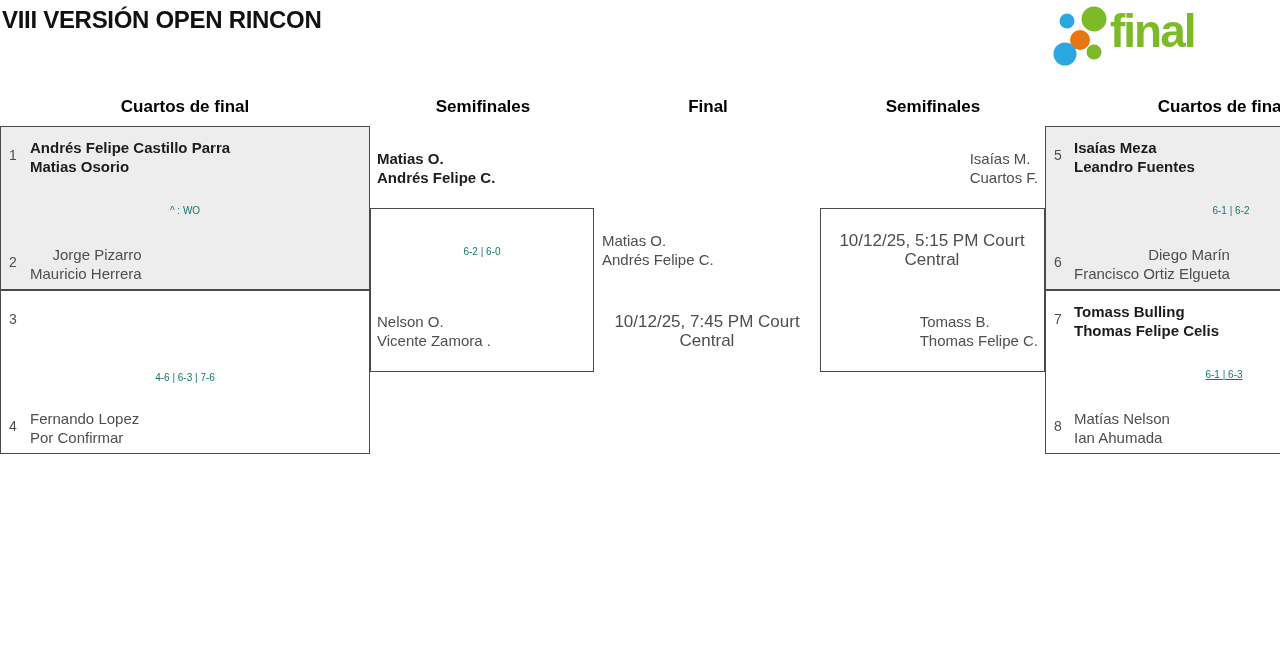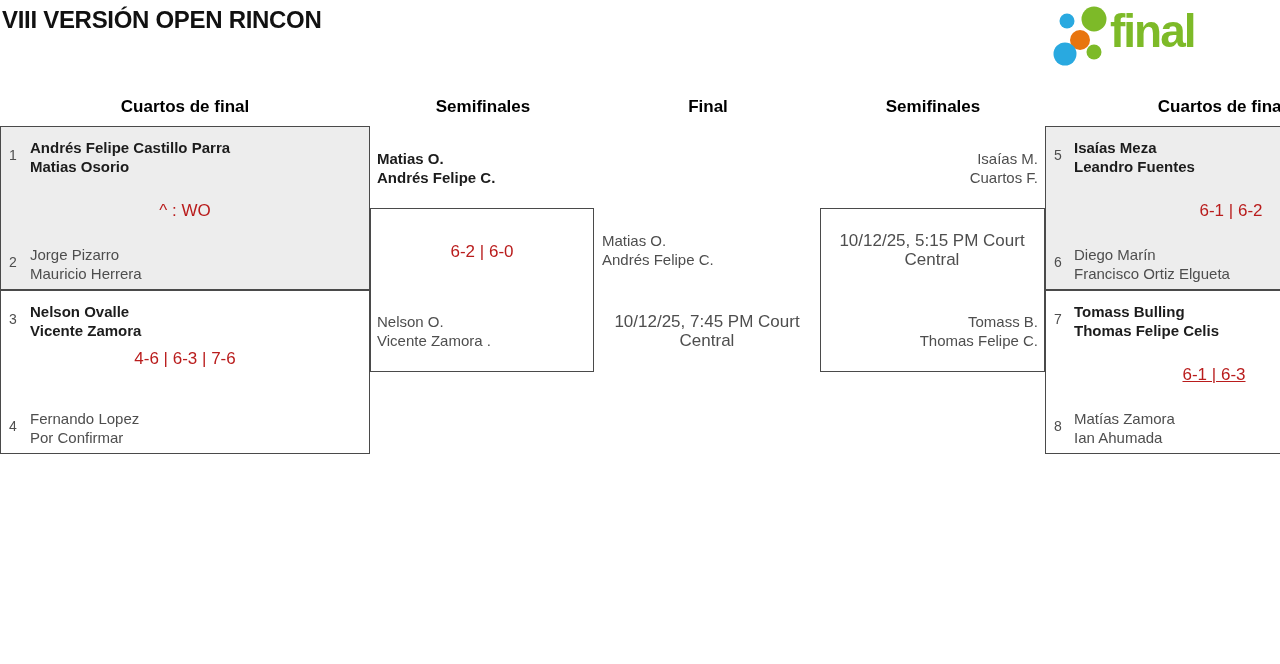--- a/index.html
+++ b/index.html
@@ -14,23 +14,23 @@
   .logo-dots{position:absolute;left:0;top:4px;}
   .logo-word{position:absolute;left:64px;top:0;font-size:46px;line-height:58px;font-weight:bold;letter-spacing:-2px;color:#7DBA28;}
   
   .round-header{top:97px;transform:translateX(-50%);font-size:17px;font-weight:bold;color:#000;white-space:nowrap;}
   
   .box{position:absolute;box-sizing:border-box;border:1px solid #4a4a4a;background:#fff;}
   .box.shaded{background:#ededed;}
   
   .team{position:absolute;font-size:15px;line-height:19px;color:#4e4e4e;white-space:nowrap;}
   .team.winner{font-weight:bold;color:#1c1c1c;}
-  .team.right{text-align:right;}
+  .team.right{}
   .seed{position:absolute;font-size:14px;line-height:16px;color:#4e4e4e;}
-  .score{position:absolute;transform:translateX(-50%);font-size:17px;line-height:19px;color:#b91c1c;white-space:nowrap;}
+  .score{position:absolute;transform:translateX(-50%);font-size:10px;line-height:19px;color:#0f766e;white-space:nowrap;}
   .schedule{position:absolute;transform:translateX(-50%);width:200px;text-align:center;font-size:17px;line-height:19px;color:#4e4e4e;}
 </style>
 </head>
 <body>
 
 <div id="stage">
 
   <div class="abs page-title">
     <div>VIII VERSIÓN OPEN RINCON</div>
   </div>
@@ -53,33 +53,29 @@
   <div class="abs round-header" style="left:1222px;">Cuartos de final</div>
 
   <div class="box shaded" style="left:0;top:126px;width:370px;height:164px;">
     <div class="seed" style="left:8px;top:20px;">1</div>
     <div class="team winner" style="left:29px;top:11px;">
       <div>Andrés Felipe Castillo Parra</div>
       <div>Matias Osorio</div>
     </div>
     <div class="score" style="left:184px;top:74px;">^ : WO</div>
     <div class="seed" style="left:8px;top:127px;">2</div>
-    <div class="team" style="left:29px;top:118px;">
+    <div class="team" style="left:29px;top:118px;text-align:right;">
       <div>Jorge Pizarro</div>
       <div>Mauricio Herrera</div>
     </div>
   </div>
 
   <div class="box" style="left:0;top:290px;width:370px;height:164px;">
     <div class="seed" style="left:8px;top:20px;">3</div>
-    <div class="team winner" style="left:29px;top:11px;">
-      <div>Nelson Ovalle</div>
-      <div>Vicente Zamora</div>
-    </div>
-    <div class="score" style="left:184px;top:58px;">4-6 | 6-3 | 7-6</div>
+    <div class="score" style="left:184px;top:77px;">4-6 | 6-3 | 7-6</div>
     <div class="seed" style="left:8px;top:127px;">4</div>
     <div class="team" style="left:29px;top:118px;">
       <div>Fernando Lopez</div>
       <div>Por Confirmar</div>
     </div>
   </div>
 
   <div class="abs" style="left:370px;top:140px;width:224px;height:232px;">
     <div class="team winner" style="left:7px;top:9px;">
       <div>Matias O.</div>
@@ -115,33 +111,33 @@
   </div>
 
   <div class="box shaded" style="left:1045px;top:126px;width:370px;height:164px;">
     <div class="seed" style="left:8px;top:20px;">5</div>
     <div class="team winner" style="left:28px;top:11px;">
       <div>Isaías Meza</div>
       <div>Leandro Fuentes</div>
     </div>
     <div class="score" style="left:185px;top:74px;">6-1 | 6-2</div>
     <div class="seed" style="left:8px;top:127px;">6</div>
-    <div class="team" style="left:28px;top:118px;">
+    <div class="team" style="left:28px;top:118px;text-align:right;">
       <div>Diego Marín</div>
       <div>Francisco Ortiz Elgueta</div>
     </div>
   </div>
 
   <div class="box" style="left:1045px;top:290px;width:370px;height:164px;">
     <div class="seed" style="left:8px;top:20px;">7</div>
     <div class="team winner" style="left:28px;top:11px;">
       <div>Tomass Bulling</div>
       <div>Thomas Felipe Celis</div>
     </div>
-    <div class="score" style="left:168px;top:74px;text-decoration:underline;">6-1 | 6-3</div>
+    <div class="score" style="left:178px;top:74px;text-decoration:underline;">6-1 | 6-3</div>
     <div class="seed" style="left:8px;top:127px;">8</div>
     <div class="team" style="left:28px;top:118px;">
-      <div>Matías Zamora</div>
+      <div>Matías Nelson</div>
       <div>Ian Ahumada</div>
     </div>
   </div>
 
 </div>
 
 </body></html>

